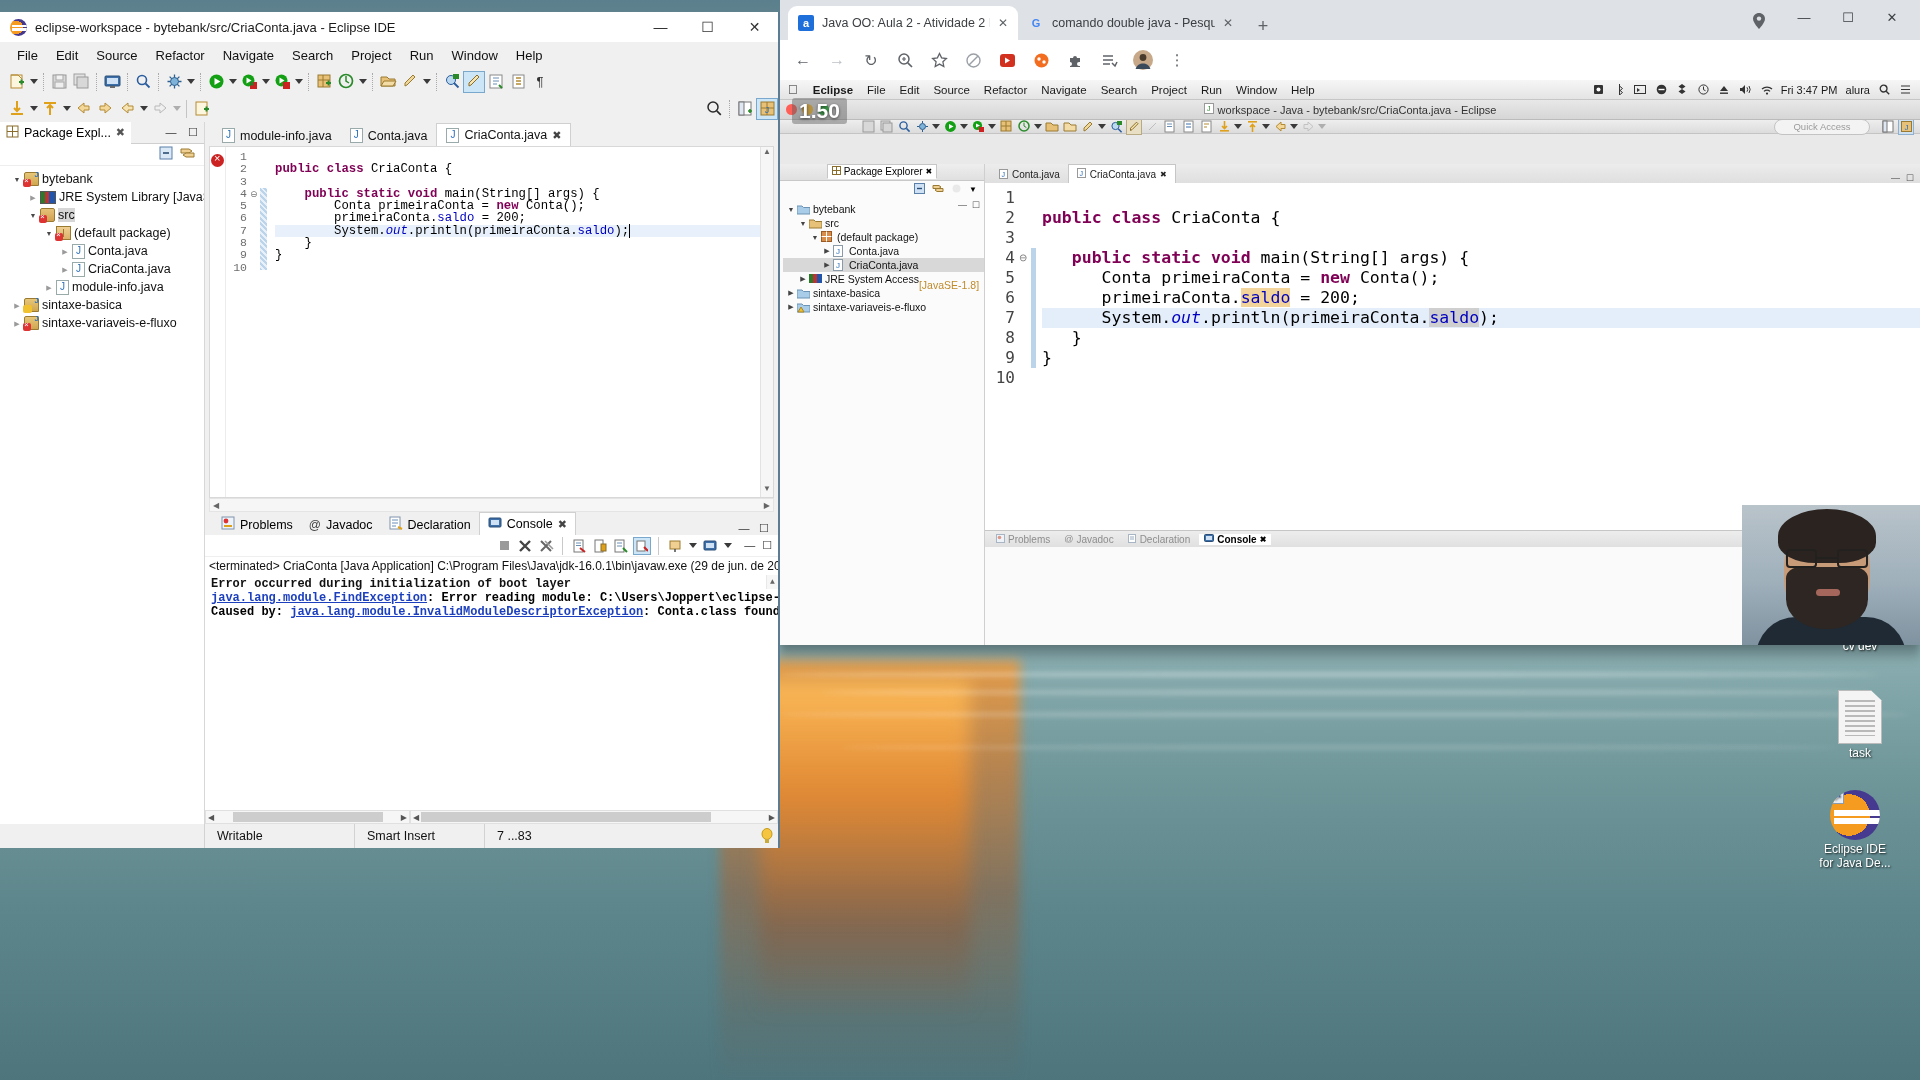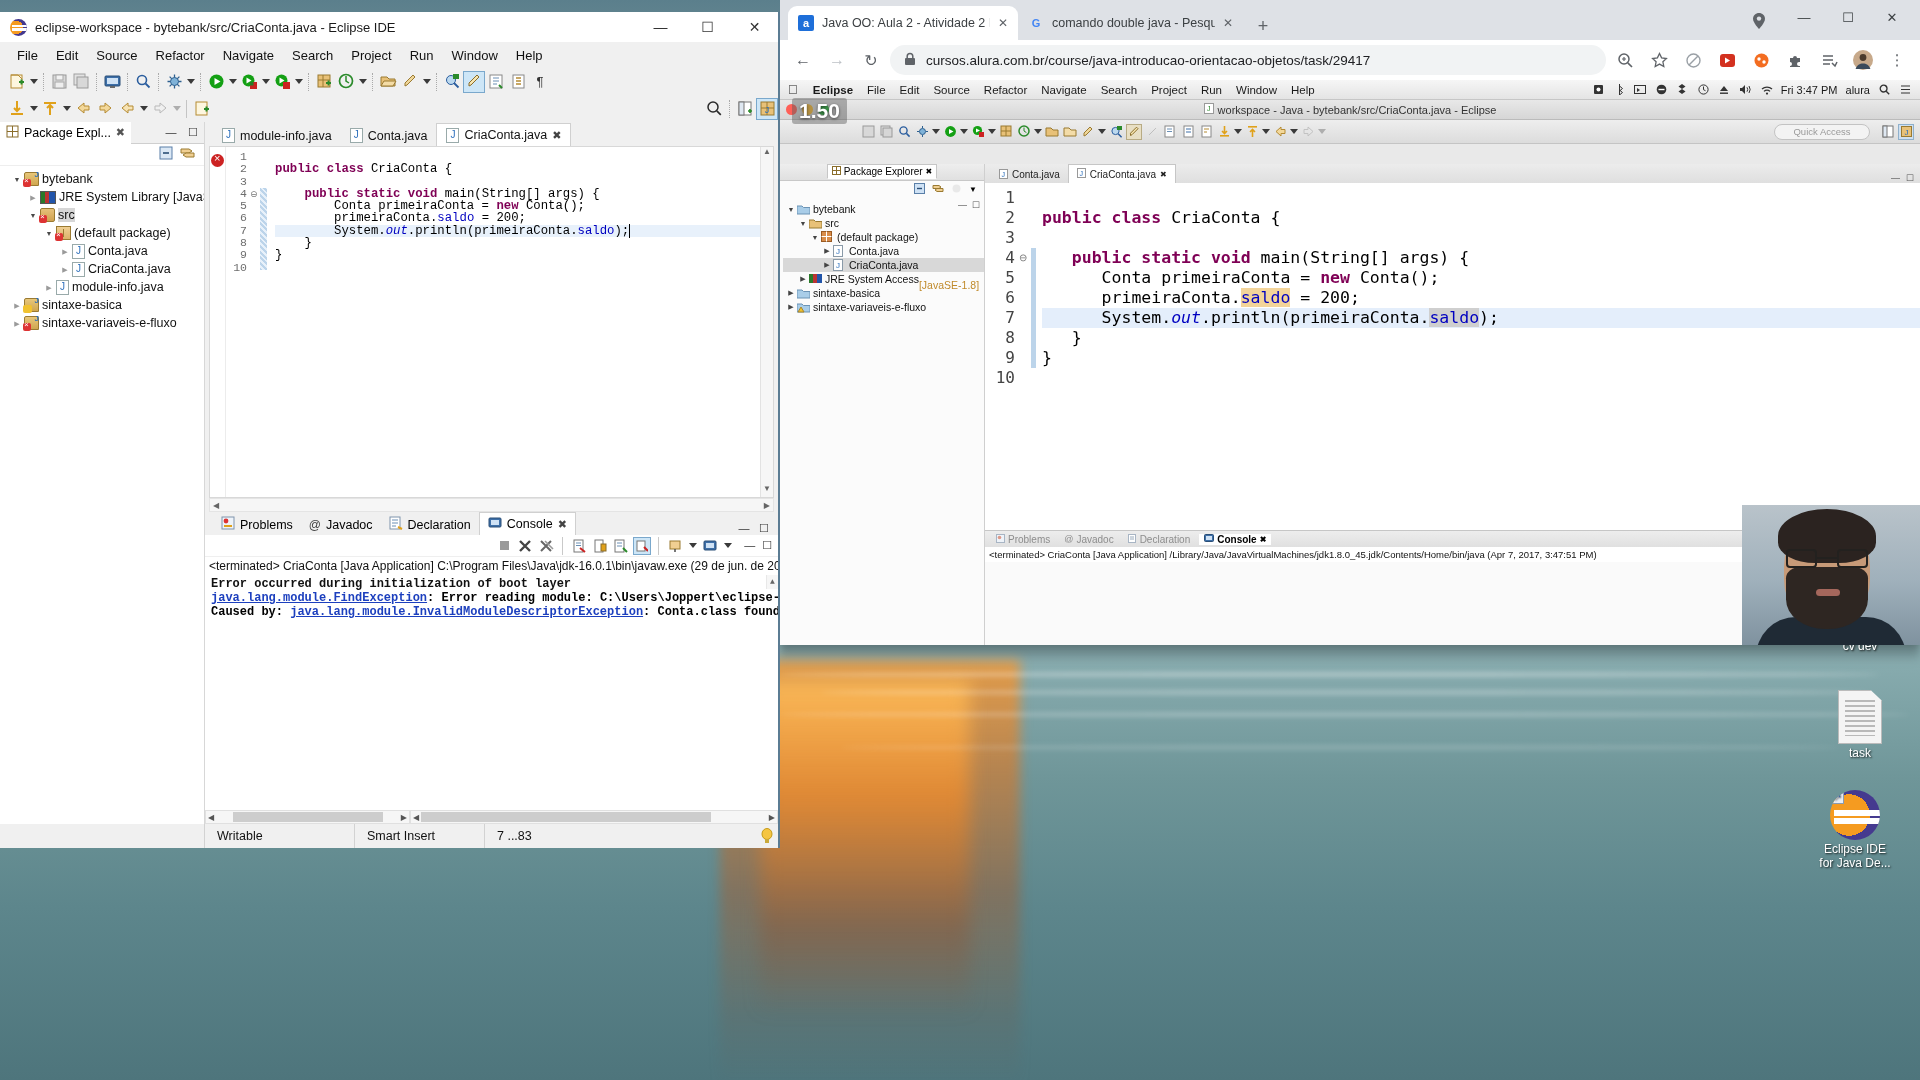--- a/index.html
+++ b/index.html
@@ -294,21 +294,21 @@
   #mac-right .si { width:13px; height:13px; display:flex; align-items:center;
                justify-content:center; }
   #mac-wintitle { height:20px; background:linear-gradient(#e8e8e8,#d6d6d6);
      border-bottom:1px solid #bbb; display:flex; align-items:center;
      justify-content:center; font-size:11px; color:#333; position:relative; }
   .mac-dots { position:absolute; left:6px; top:4px; display:flex; gap:5px; }
   .mac-dots i { width:11px; height:11px; border-radius:50%; display:block; }
   #speed-badge { position:absolute; left:12px; top:18px; font-size:21px;
      color:#fff; font-weight:bold; text-shadow:0 1px 3px rgba(0,0,0,0.6);
      background:rgba(90,90,90,0.45); padding:1px 7px; border-radius:3px; }
-  #mac-toolbar { height:24px; background:linear-gradient(#eee,#dcdcdc);
+  #mac-toolbar { height:14px; background:linear-gradient(#eee,#dcdcdc);
      border-bottom:1px solid #c4c4c4; display:flex; align-items:center;
      padding-left:80px; gap:2px; }
   #mac-toolbar .mtb { width:16px; height:16px; display:inline-flex;
      align-items:center; justify-content:center; }
   #qa { margin-left:auto; margin-right:8px; width:96px; height:16px;
      background:#f3f3f3; border:1px solid #c3c3c3; border-radius:8px;
      font-size:9.5px; color:#9a9a9a; display:flex; align-items:center;
      justify-content:center; }
   #vid-body { position:absolute; left:0; right:0; top:84px; bottom:0; display:flex; }
   #v-pe { width:205px; background:#fbfbfb; border-right:1px solid #cfcfcf;
@@ -968,29 +968,20 @@
       <div>—</div>
       <div>☐</div>
       <div>✕</div>
     </div>
   </div>
 
   <div id="br-navbar">
     <div class="navbtn">←</div>
     <div class="navbtn dim">→</div>
     <div class="navbtn">↻</div>
-    <div id="omnibox">
-      <span>
-        <svg width="12" height="14">
-            <rect x="1" y="6" width="10" height="7" rx="1" fill="#5f6368"></rect>
-            <path d="M3.2 6V4.2a2.8 2.8 0 015.6 0V6" fill="none" stroke="#5f6368" stroke-width="1.5"></path>
-          </svg>
-      </span>
-      <span>cursos.alura.com.br/course/java-introducao-orientacao-objetos/task/29417</span>
-    </div>
     <div class="navbtn">
         <svg width="17" height="17">
           <circle cx="7" cy="7" r="5" fill="none" stroke="#5f6368" stroke-width="1.5"></circle>
           <path d="M10.8 10.8l4.2 4.2" stroke="#5f6368" stroke-width="1.7"></path>
           <path d="M5 7h4M7 5v4" stroke="#5f6368" stroke-width="1.2"></path>
         </svg>
       </div>
     <div class="navbtn">
         <svg width="17" height="17">
           <path d="M8.5 1.5l2.1 4.4 4.8.6-3.5 3.3.9 4.7-4.3-2.4-4.3 2.4.9-4.7L1.6 6.5l4.8-.6z" fill="none" stroke="#5f6368" stroke-width="1.3"></path>
@@ -1496,21 +1487,20 @@
                 <span><svg width="10" height="10">
                       <rect x="1" y="1" width="8" height="6" fill="#f0cf92" stroke="#9a7a31"></rect>
                     </svg></span>
                 <span><svg width="10" height="9">
                       <rect x="0.5" y="0.5" width="9" height="7" rx="1" fill="#3d6fa8"></rect>
                     </svg></span>
                 <span>—</span>
                 <span>☐</span>
               </div>
             </div>
-            <div id="v-con-head">&lt;terminated&gt; CriaConta [Java Application] /Library/Java/JavaVirtualMachines/jdk1.8.0_45.jdk/Contents/Home/bin/java (Apr 7, 2017, 3:47:51 PM)</div>
           </div>
         </div>
       </div>
 
       <div id="webcam">
         <div id="wc-bg"></div>
         <div id="wc-body"></div>
         <div id="wc-head"></div>
         <div id="wc-beard"></div>
         <div id="wc-hair"></div>

